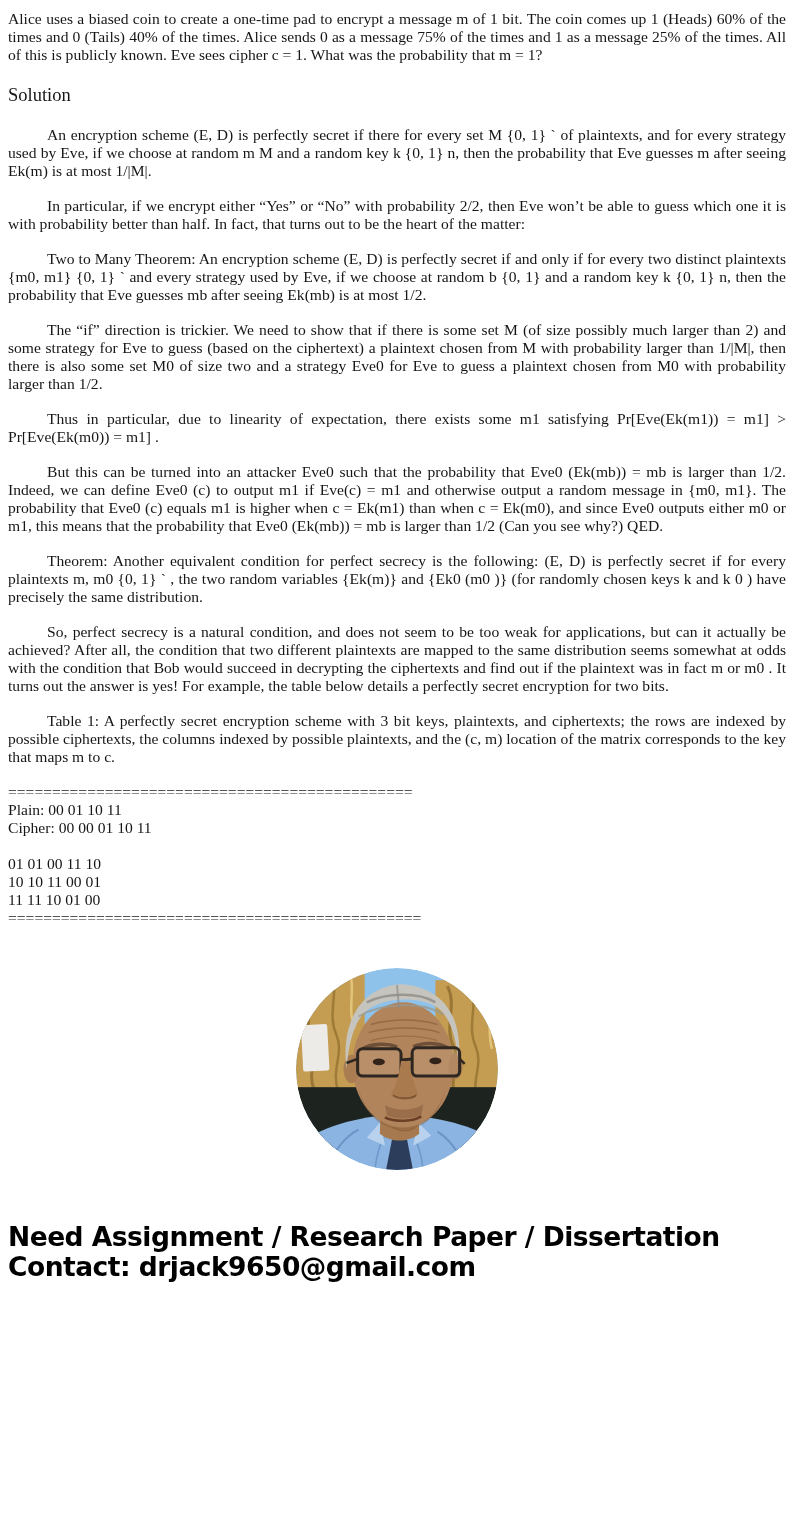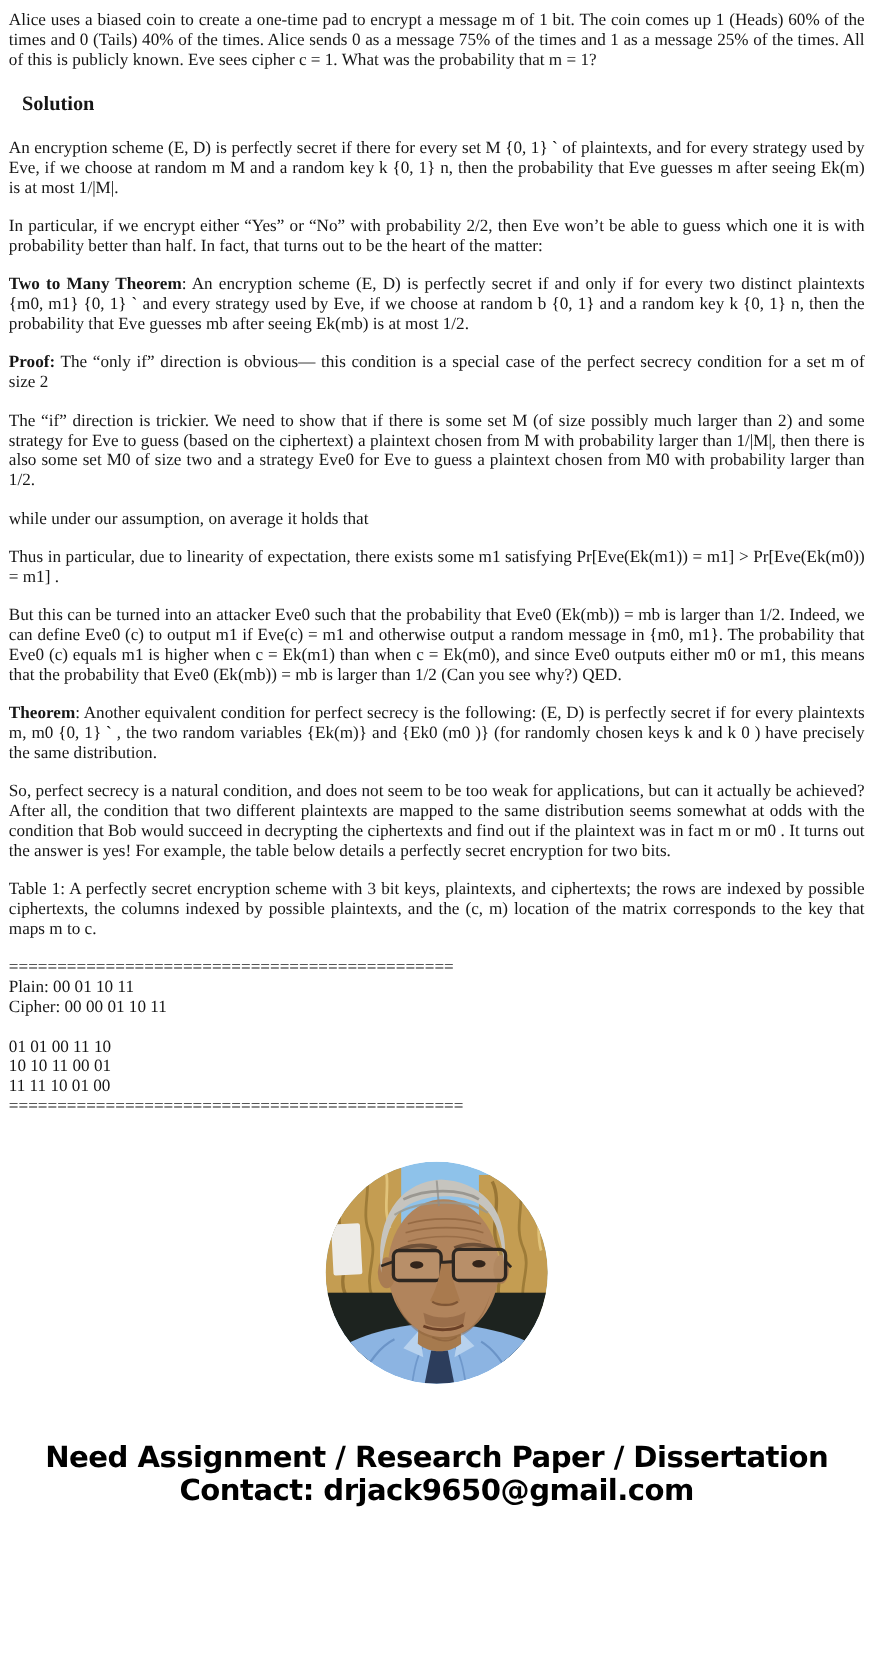--- a/index.html
+++ b/index.html
@@ -13,71 +13,69 @@
     background: #ffffff;
     font-family: "Liberation Serif", "DejaVu Serif", serif;
     font-size: 15.6px;
     line-height: 18px;
     color: #161616;
   }
   .para {
     margin: 0 0 17px 0;
     text-align: justify;
   }
-  .para .lead { font-weight: bold; }
+  .para .lead { font-weight: normal; margin-left: 39px; }
   .solution-heading {
     font-family: "Liberation Serif", "DejaVu Serif", serif;
     font-size: 18.5px;
     line-height: 20px;
-    font-weight: bold;
-    margin: 21px 0 21px 12px;
+    font-weight: normal;
+    margin: 21px 0 21px 0;
   }
   .cipher {
     font-family: "Liberation Serif", "DejaVu Serif", serif;
     font-size: 15.6px;
     line-height: 18px;
     white-space: pre;
     margin: 0;
   }
   .portrait-wrap {
     margin-top: 41px;
     text-align: center;
   }
   .portrait-svg {
     width: 202px;
     height: 202px;
     display: inline-block;
     border-radius: 50%;
   }
   .banner {
     margin-top: 48px;
-    text-align: center;
+    text-align: left;
     font-family: "DejaVu Sans", "Liberation Sans", sans-serif;
     font-weight: bold;
     font-size: 26.5px;
     line-height: 30px;
     letter-spacing: -0.5px;
     color: #000000;
   }
 </style>
 </head>
 <body>
 
 <div class="page">
 
   <p class="para">Alice uses a biased coin to create a one-time pad to encrypt a message m of 1 bit. The coin comes up 1 (Heads) 60% of the times and 0 (Tails) 40% of the times. Alice sends 0 as a message 75% of the times and 1 as a message 25% of the times. All of this is publicly known. Eve sees cipher c = 1. What was the probability that m = 1?</p>
 
   <div class="solution-heading">Solution</div>
 
   <p class="para"><span class="lead"></span><span>An encryption scheme (E, D) is perfectly secret if there for every set M {0, 1} ` of plaintexts, and for every strategy used by Eve, if we choose at random m M and a random key k {0, 1} n, then the probability that Eve guesses m after seeing Ek(m) is at most 1/|M|.</span></p>
   <p class="para"><span class="lead"></span><span>In particular, if we encrypt either “Yes” or “No” with probability 2/2, then Eve won’t be able to guess which one it is with probability better than half. In fact, that turns out to be the heart of the matter:</span></p>
   <p class="para"><span class="lead">Two to Many Theorem</span><span>: An encryption scheme (E, D) is perfectly secret if and only if for every two distinct plaintexts {m0, m1} {0, 1} ` and every strategy used by Eve, if we choose at random b {0, 1} and a random key k {0, 1} n, then the probability that Eve guesses mb after seeing Ek(mb) is at most 1/2.</span></p>
-  <p class="para"><span class="lead">Proof:</span><span> The “only if” direction is obvious— this condition is a special case of the perfect secrecy condition for a set m of size 2</span></p>
   <p class="para"><span class="lead"></span><span>The “if” direction is trickier. We need to show that if there is some set M (of size possibly much larger than 2) and some strategy for Eve to guess (based on the ciphertext) a plaintext chosen from M with probability larger than 1/|M|, then there is also some set M0 of size two and a strategy Eve0 for Eve to guess a plaintext chosen from M0 with probability larger than 1/2.</span></p>
-  <p class="para"><span class="lead"></span><span>while under our assumption, on average it holds that</span></p>
   <p class="para"><span class="lead"></span><span>Thus in particular, due to linearity of expectation, there exists some m1 satisfying Pr[Eve(Ek(m1)) = m1] &gt; Pr[Eve(Ek(m0)) = m1] .</span></p>
   <p class="para"><span class="lead"></span><span>But this can be turned into an attacker Eve0 such that the probability that Eve0 (Ek(mb)) = mb is larger than 1/2. Indeed, we can define Eve0 (c) to output m1 if Eve(c) = m1 and otherwise output a random message in {m0, m1}. The probability that Eve0 (c) equals m1 is higher when c = Ek(m1) than when c = Ek(m0), and since Eve0 outputs either m0 or m1, this means that the probability that Eve0 (Ek(mb)) = mb is larger than 1/2 (Can you see why?) QED.</span></p>
   <p class="para"><span class="lead">Theorem</span><span>: Another equivalent condition for perfect secrecy is the following: (E, D) is perfectly secret if for every plaintexts m, m0 {0, 1} ` , the two random variables {Ek(m)} and {Ek0 (m0 )} (for randomly chosen keys k and k 0 ) have precisely the same distribution.</span></p>
   <p class="para"><span class="lead"></span><span>So, perfect secrecy is a natural condition, and does not seem to be too weak for applications, but can it actually be achieved? After all, the condition that two different plaintexts are mapped to the same distribution seems somewhat at odds with the condition that Bob would succeed in decrypting the ciphertexts and find out if the plaintext was in fact m or m0 . It turns out the answer is yes! For example, the table below details a perfectly secret encryption for two bits.</span></p>
   <p class="para"><span class="lead"></span><span>Table 1: A perfectly secret encryption scheme with 3 bit keys, plaintexts, and ciphertexts; the rows are indexed by possible ciphertexts, the columns indexed by possible plaintexts, and the (c, m) location of the matrix corresponds to the key that maps m to c.</span></p>
 
   <div class="cipher">==============================================
 Plain: 00 01 10 11
 Cipher: 00 00 01 10 11
 

